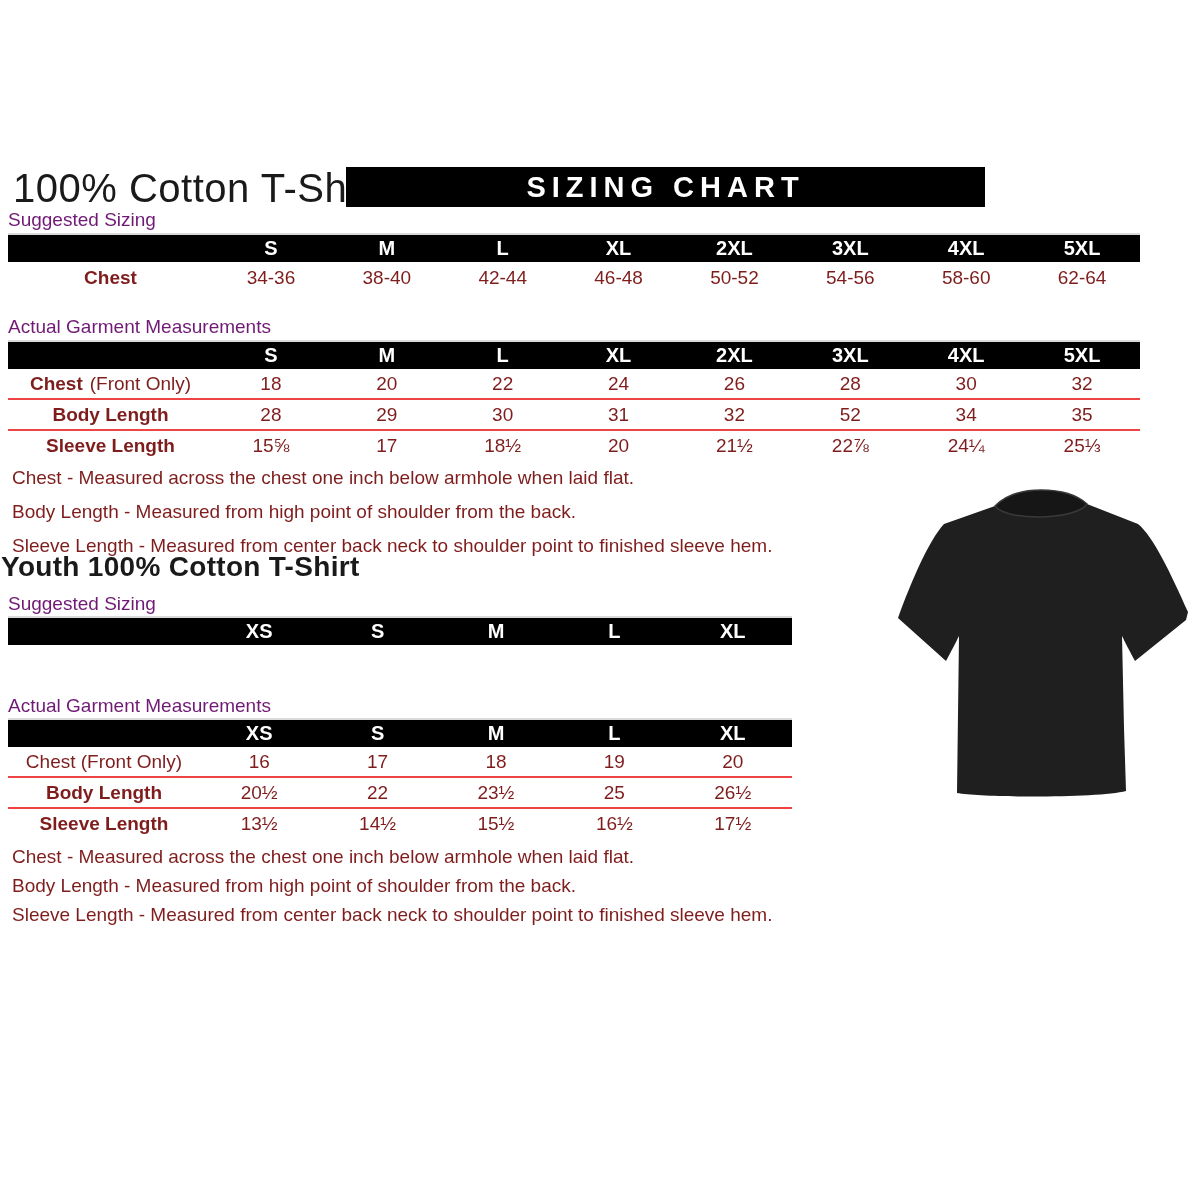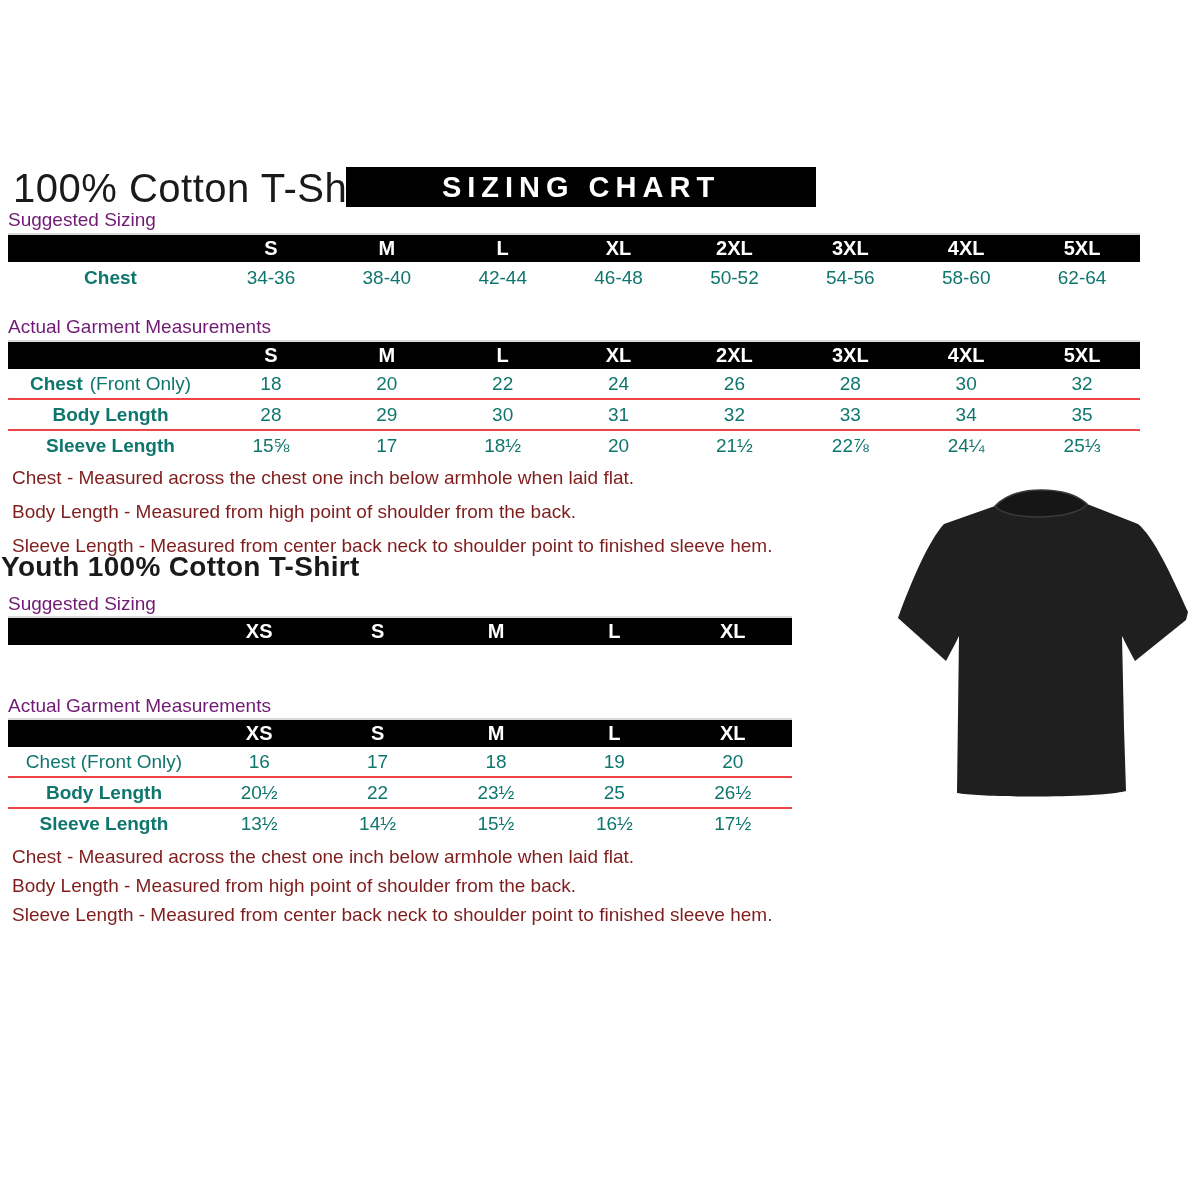--- a/index.html
+++ b/index.html
@@ -23,38 +23,38 @@
 
   
   table.sizetable { border-collapse:collapse; table-layout:fixed; width:100%; }
   table.sizetable th {
     background:#000; color:#fff; font-weight:bold; font-size:20px;
     height:27px; text-align:center; padding:0;
     border-top:2px solid #d9d9d9;
   }
   table.sizetable td {
     font-size:19px; text-align:center; height:29px; padding:0;
-    color:#0f766e;
+    color:#7f1d1d;
   }
   td.lblcell { text-align:left; padding-left:6px; }
   .b { font-weight:bold; }
   .sfx { margin-left:7px; }
   tr.rowsep td { border-top:2px solid #ef4444; }
 
   
   .notes { font-size:19px; color:#7f1d1d; }
   .notes .note-line { white-space:nowrap; }
   .notes-adult .note-line { line-height:34px; }
   .notes-youth .note-line { line-height:29px; }
 </style>
 </head>
 <body>
 
 <div class="abs main-title" style="left:13px; top:166px;">100% Cotton T-Shirt</div>
-<div class="abs banner" style="left:346px; top:167px; width:470px;">SIZING CHART</div>
+<div class="abs banner" style="left:346px; top:167px; width:639px;">SIZING CHART</div>
 
 <div class="abs section-label" style="left:8px; top:209px;">Suggested Sizing</div>
 
 <div class="abs" style="left:8px; top:233px; width:1132px;">
   <table class="sizetable">
     <colgroup>
         <col style="width:205px">
         <col>
         <col>
         <col>
@@ -129,21 +129,21 @@
       <td>30</td>
       <td>32</td>
     </tr>
     <tr class="rowsep">
       <td class="lblcell b">Body Length</td>
       <td>28</td>
       <td>29</td>
       <td>30</td>
       <td>31</td>
       <td>32</td>
-      <td>33</td>
+      <td>52</td>
       <td>34</td>
       <td>35</td>
     </tr>
     <tr class="rowsep">
       <td class="lblcell b">Sleeve Length</td>
       <td>15⅝</td>
       <td>17</td>
       <td>18½</td>
       <td>20</td>
       <td>21½</td>

